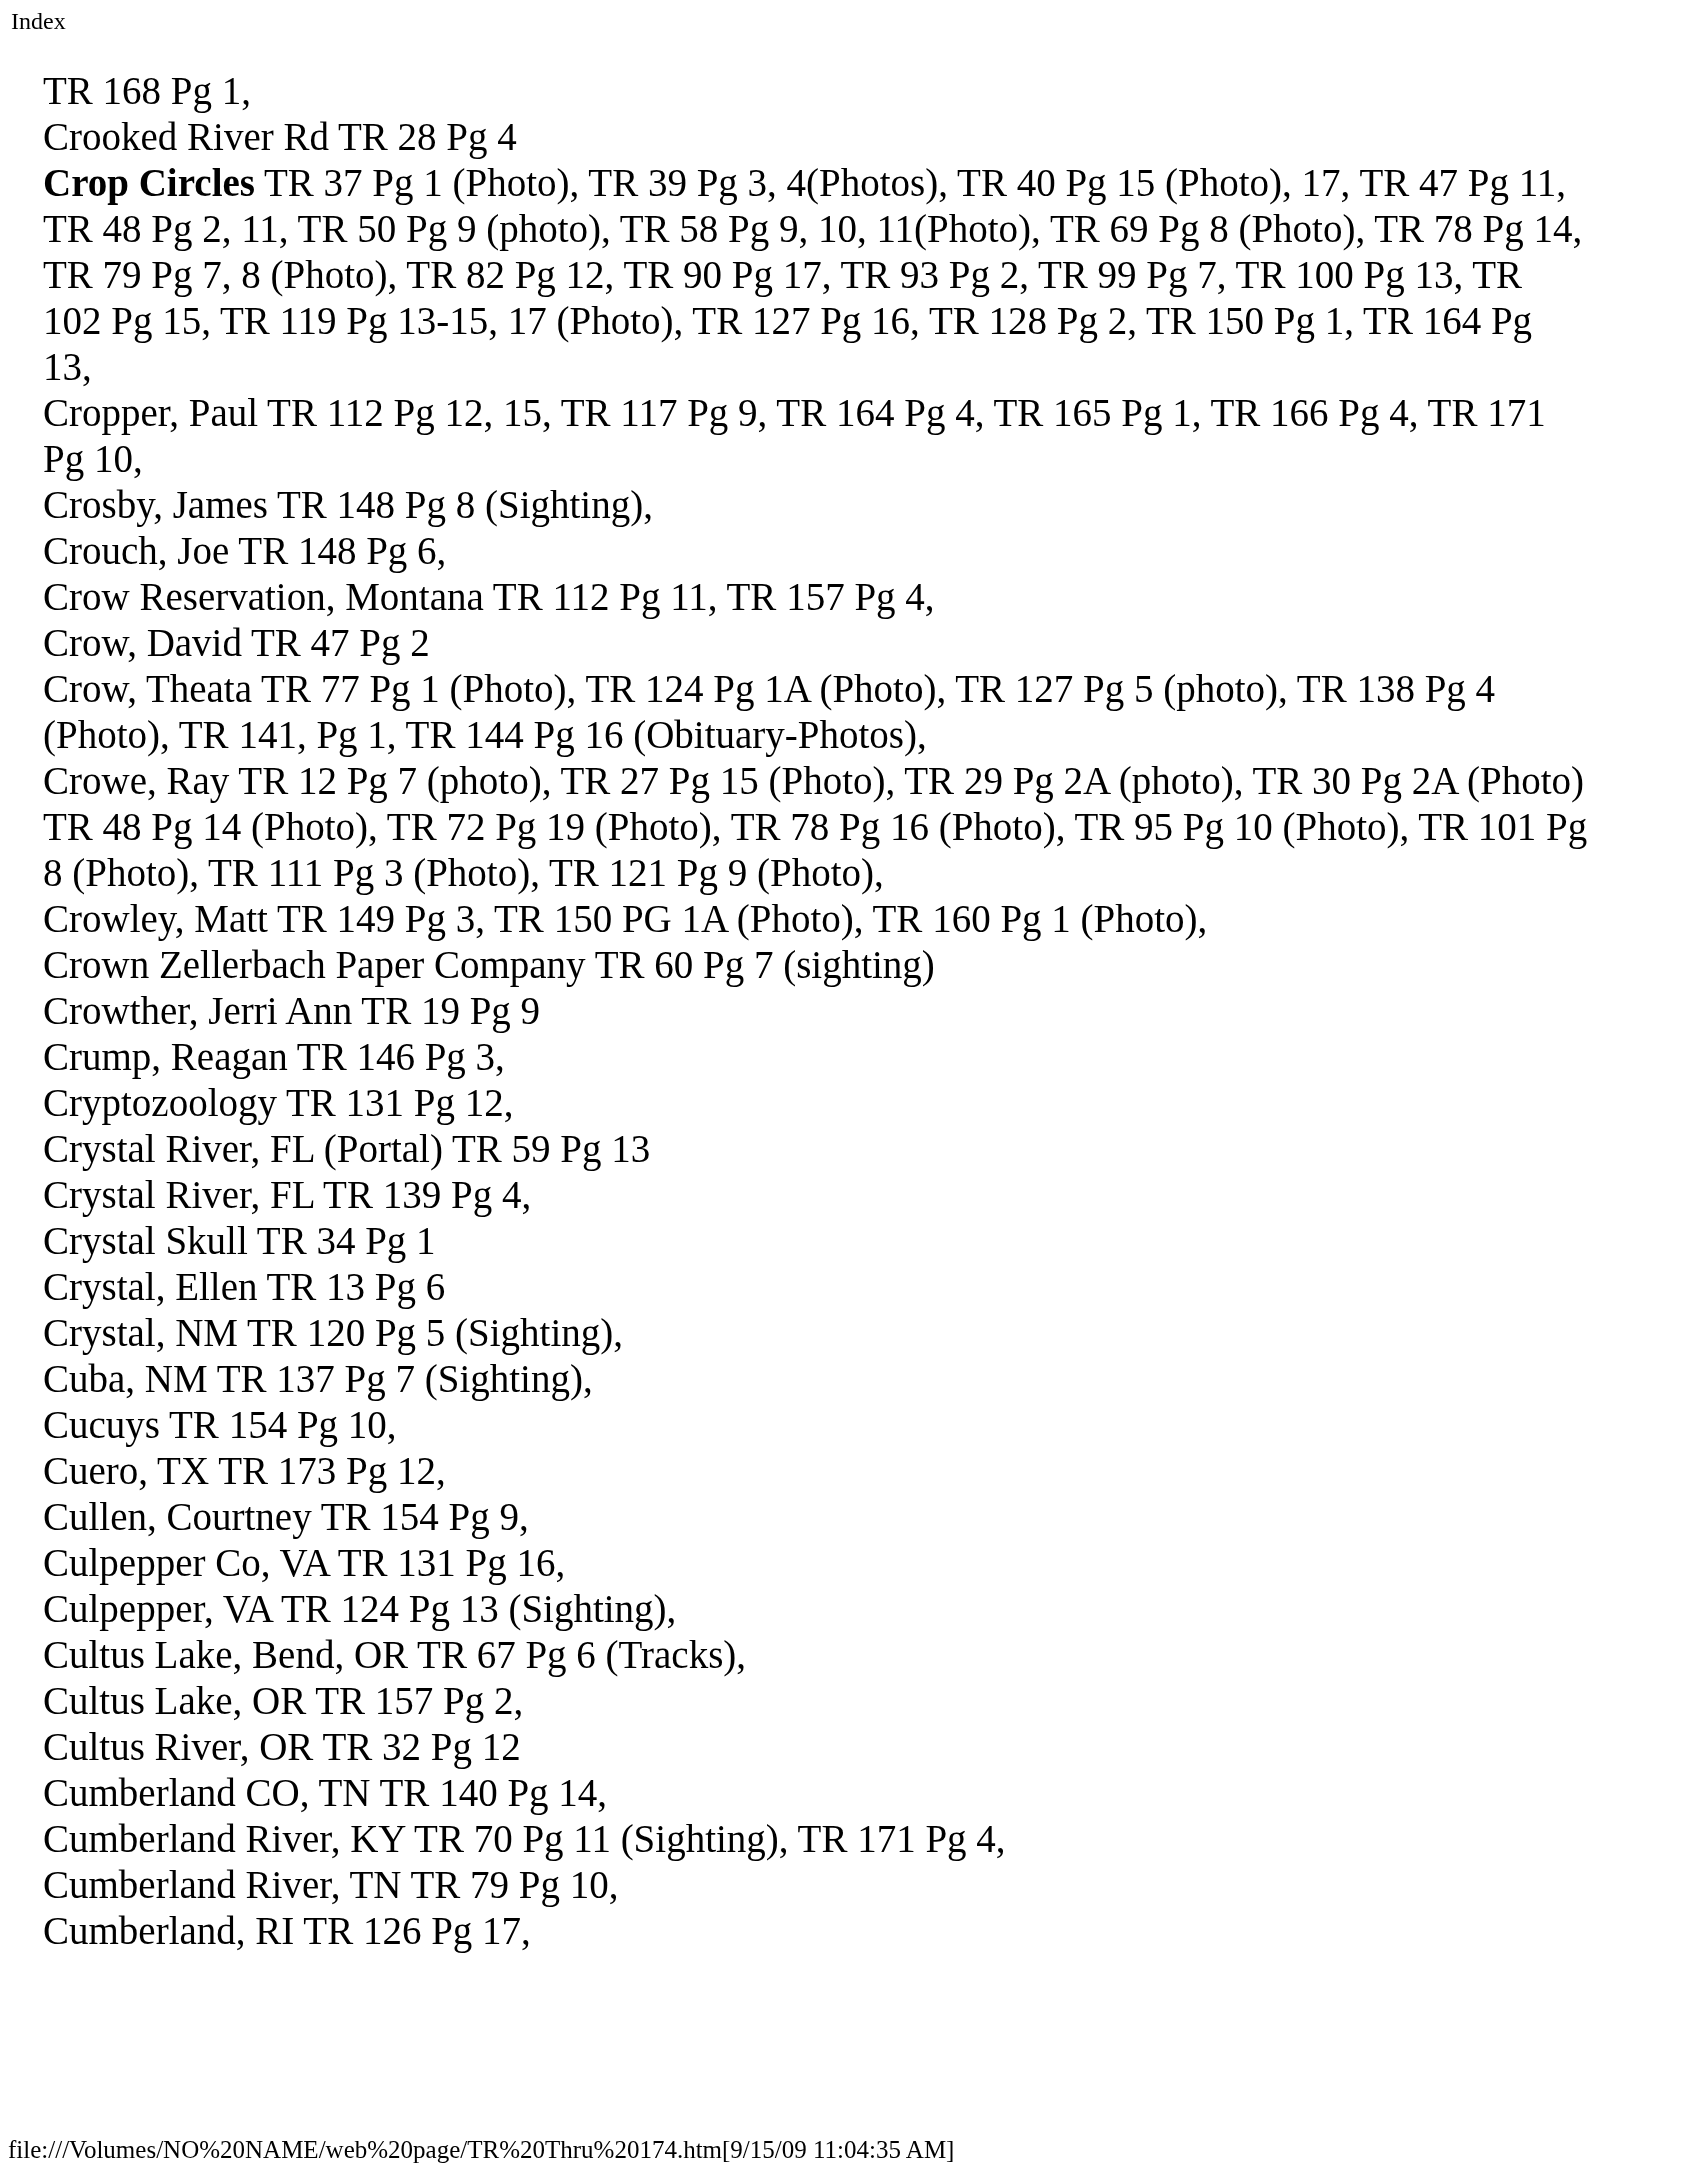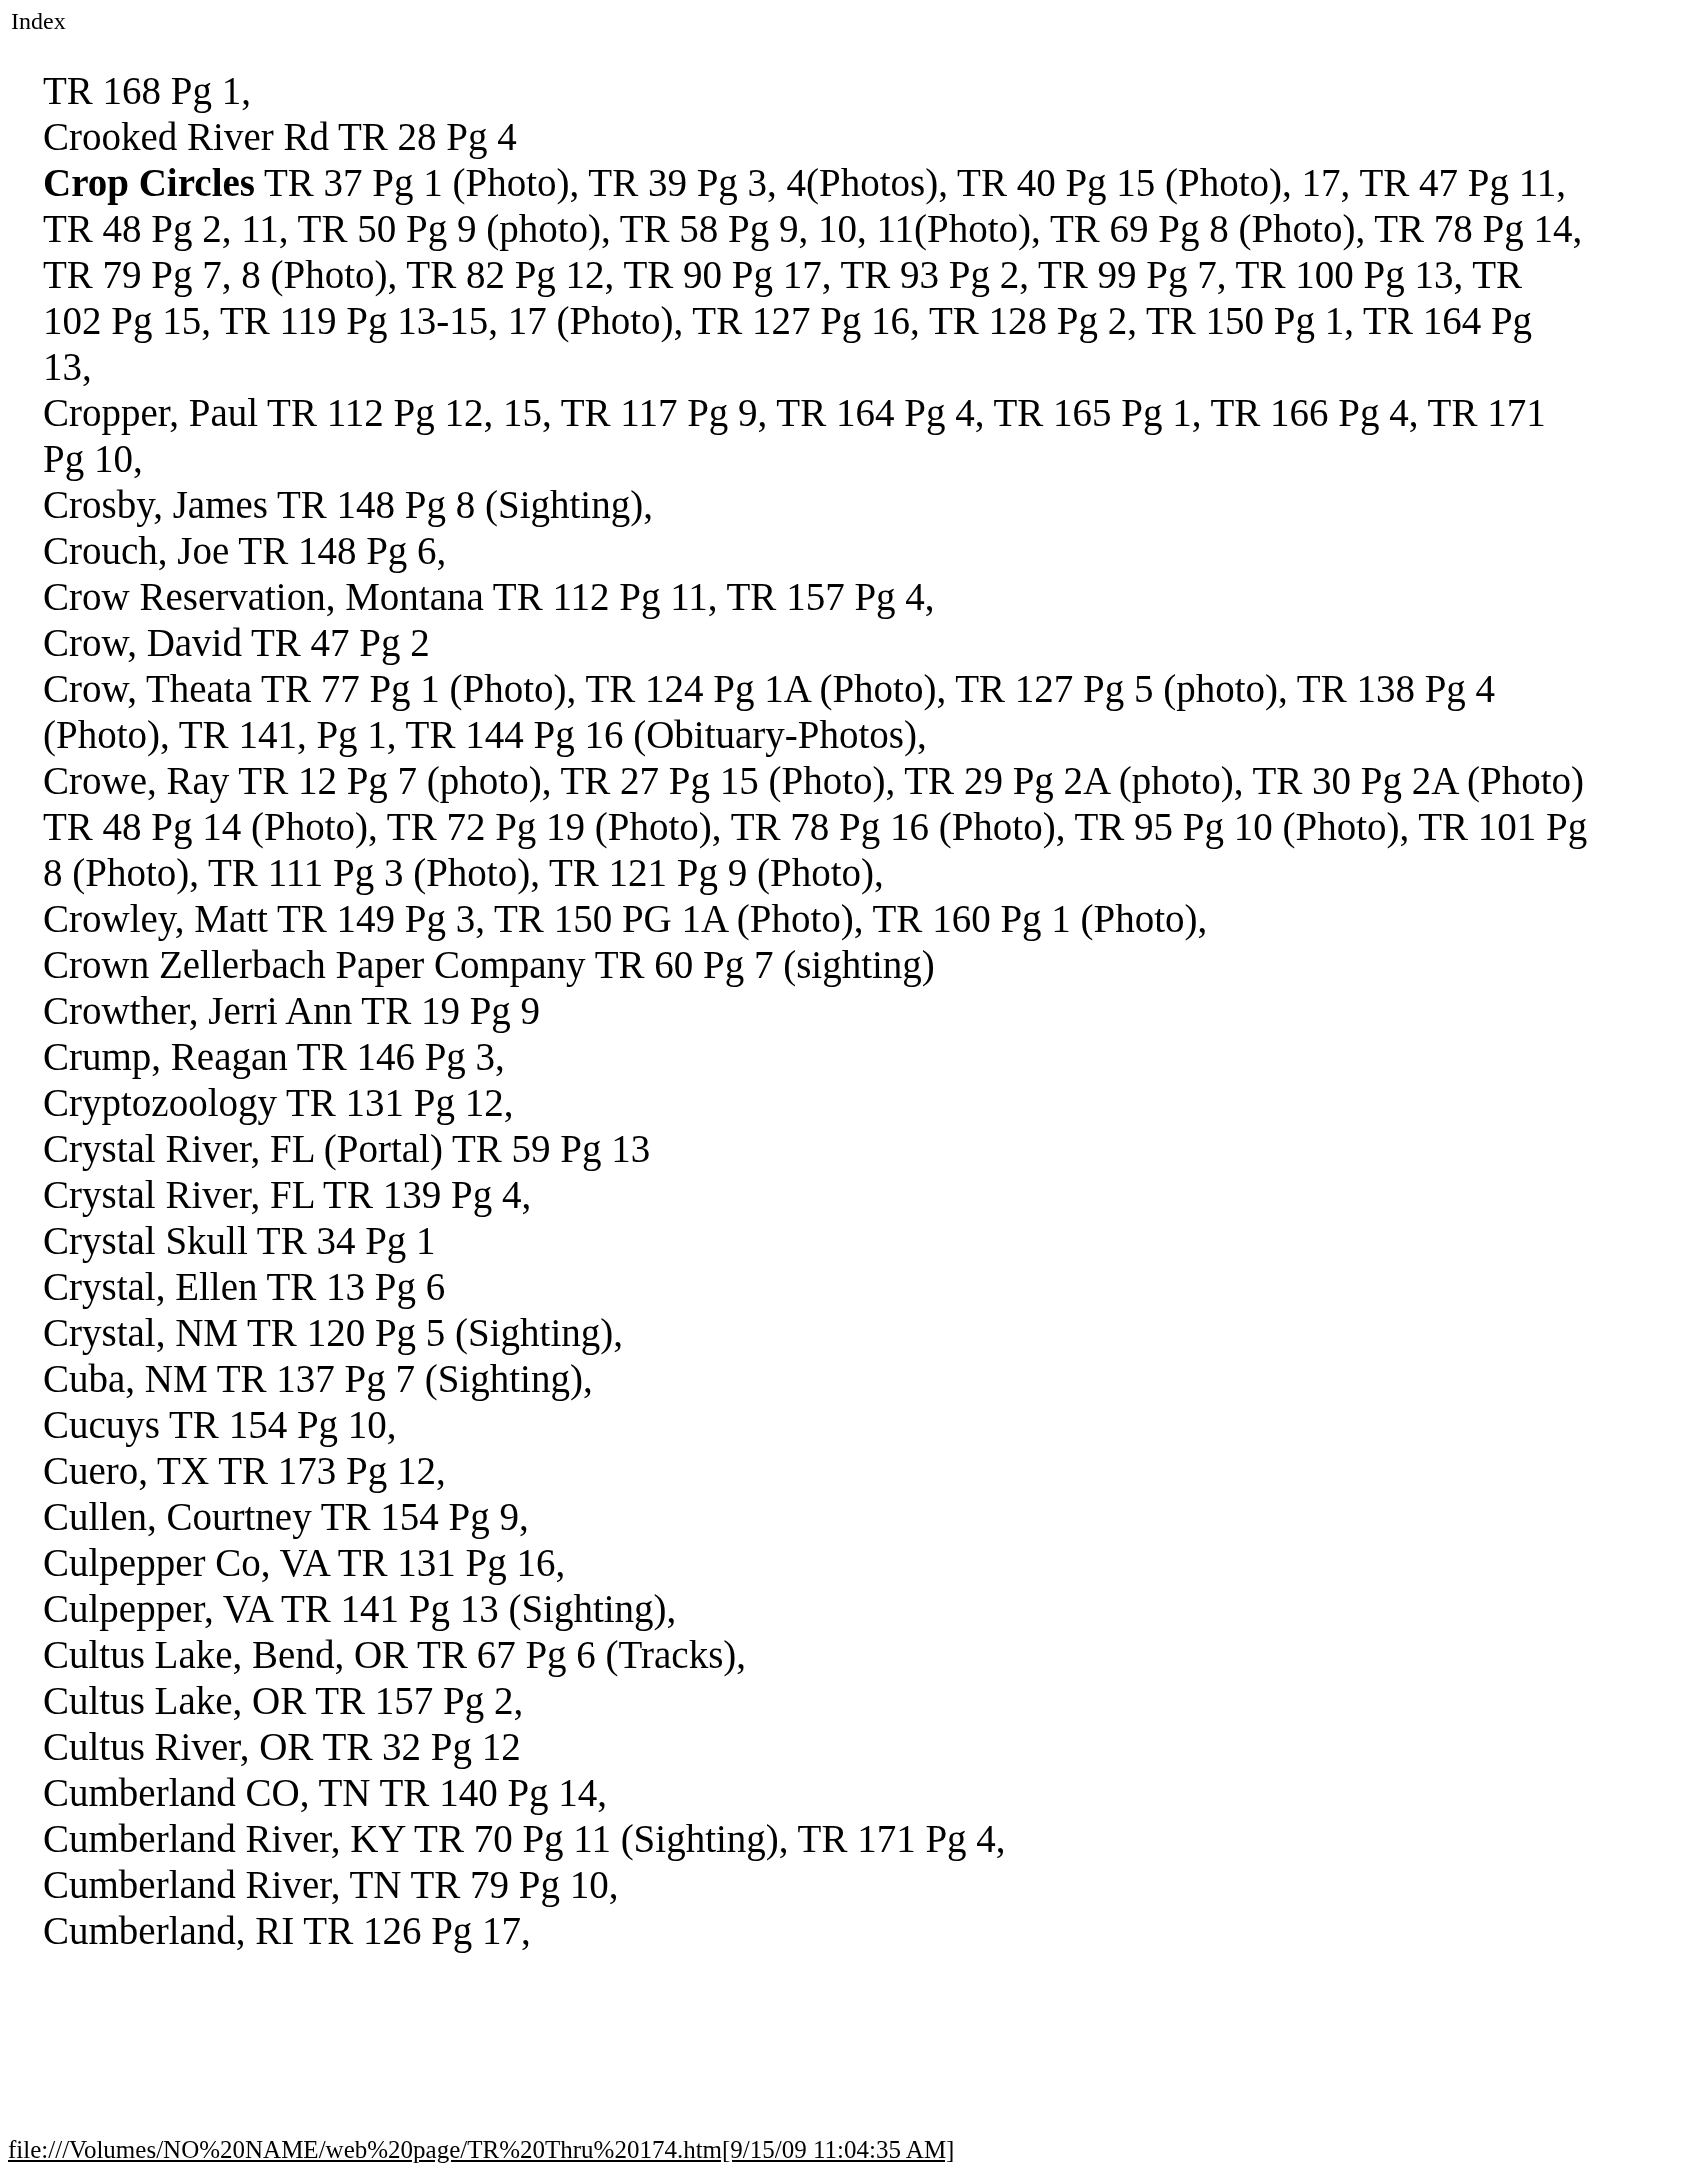--- a/index.html
+++ b/index.html
@@ -38,21 +38,20 @@
     font-weight: bold;
     font-family: Liberation Serif, serif;
   }
   .footer-path {
     position: absolute;
     left: 8px;
     top: 2136px;
     font-size: 25px;
     line-height: 28px;
     white-space: pre;
-    text-decoration: underline;
   }
 </style>
 </head>
 <body>
 
 <div class="header-label">Index</div>
 
 <div class="index-body" id="index-body">
     <div class="line"><span>TR 168 Pg 1,</span></div>
     <div class="line"><span>Crooked River Rd TR 28 Pg 4</span></div>
@@ -80,21 +79,21 @@
     <div class="line"><span>Crystal River, FL (Portal) TR 59 Pg 13</span></div>
     <div class="line"><span>Crystal River, FL TR 139 Pg 4,</span></div>
     <div class="line"><span>Crystal Skull TR 34 Pg 1</span></div>
     <div class="line"><span>Crystal, Ellen TR 13 Pg 6</span></div>
     <div class="line"><span>Crystal, NM TR 120 Pg 5 (Sighting),</span></div>
     <div class="line"><span>Cuba, NM TR 137 Pg 7 (Sighting),</span></div>
     <div class="line"><span>Cucuys TR 154 Pg 10,</span></div>
     <div class="line"><span>Cuero, TX TR 173 Pg 12,</span></div>
     <div class="line"><span>Cullen, Courtney TR 154 Pg 9,</span></div>
     <div class="line"><span>Culpepper Co, VA TR 131 Pg 16,</span></div>
-    <div class="line"><span>Culpepper, VA TR 141 Pg 13 (Sighting),</span></div>
+    <div class="line"><span>Culpepper, VA TR 124 Pg 13 (Sighting),</span></div>
     <div class="line"><span>Cultus Lake, Bend, OR TR 67 Pg 6 (Tracks),</span></div>
     <div class="line"><span>Cultus Lake, OR TR 157 Pg 2,</span></div>
     <div class="line"><span>Cultus River, OR TR 32 Pg 12</span></div>
     <div class="line"><span>Cumberland CO, TN TR 140 Pg 14,</span></div>
     <div class="line"><span>Cumberland River, KY TR 70 Pg 11 (Sighting), TR 171 Pg 4,</span></div>
     <div class="line"><span>Cumberland River, TN TR 79 Pg 10,</span></div>
     <div class="line"><span>Cumberland, RI TR 126 Pg 17,</span></div>
   </div>
 
 <div class="footer-path">file:///Volumes/NO%20NAME/web%20page/TR%20Thru%20174.htm[9/15/09 11:04:35 AM]</div>

